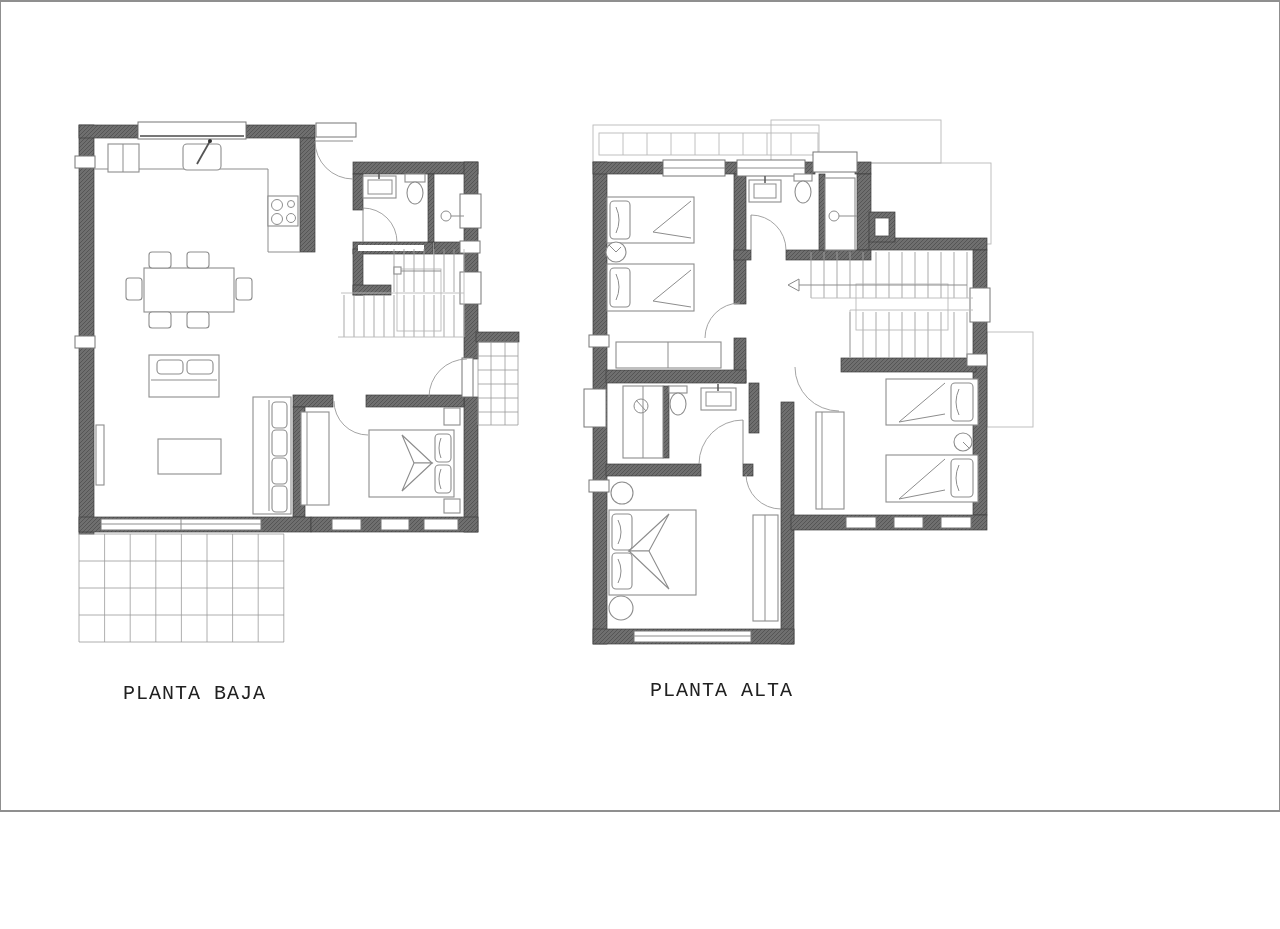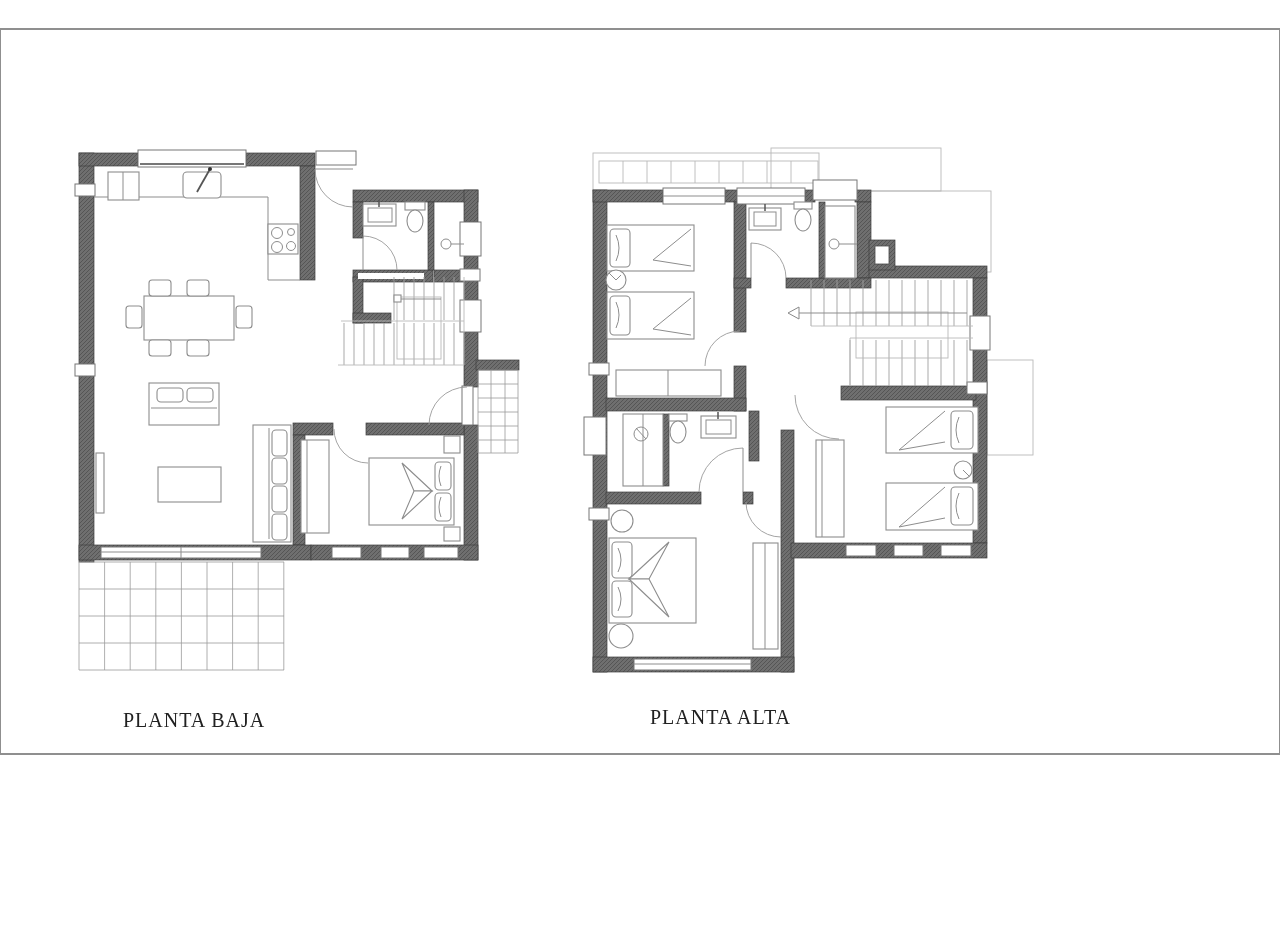--- a/index.html
+++ b/index.html
@@ -1,22 +1,22 @@
 <!DOCTYPE html>
 <html style="--background: #ffffff; --frame_line: #8f8f8f; --wall: #6f6f6f; --wall_edge: #3e3e3e; --furniture_line: #8d8d8d; --light_line: #b9b9b9; --window_frame: #767676; --text: #212121;"><head>
 <meta charset="utf-8">
 <style>
   html,body{margin:0;padding:0;background:#fff;}
-  .canvas{position:relative;width:1280px;height:727px;background:var(--background,#fff);
-          font-family:Liberation Serif, serif;overflow:hidden;
+  .canvas{position:relative;width:1280px;height:812px;background:var(--background,#fff);
+          font-family:Liberation Mono, monospace;overflow:hidden;
           border-top:2px solid var(--frame_line,#8f8f8f);
           border-bottom:2px solid var(--frame_line,#8f8f8f);
           border-left:1px solid var(--frame_line,#8f8f8f);
           border-right:1px solid var(--frame_line,#8f8f8f);
-          box-sizing:border-box;margin-top:28px;}
+          box-sizing:border-box;}
   svg{display:block}
   .wall{fill:url(#hatch);stroke:var(--wall_edge,#3e3e3e);stroke-width:.7;}
   .win{fill:#fff;stroke:var(--window_frame,#767676);stroke-width:1;}
   .furn{fill:#fff;stroke:var(--furniture_line,#8d8d8d);stroke-width:1.1;}
   .ln{fill:none;stroke:var(--furniture_line,#8d8d8d);stroke-width:1;}
   .thin{fill:none;stroke:var(--light_line,#b9b9b9);stroke-width:.9;}
   .arc{fill:none;stroke:#9a9a9a;stroke-width:.9;}
   .tread{fill:none;stroke:#9f9f9f;stroke-width:.9;}
   .grid{fill:none;stroke:#9a9a9a;stroke-width:.8;}
   .dark{stroke:#4a4a4a;stroke-width:1.6;fill:none;}

